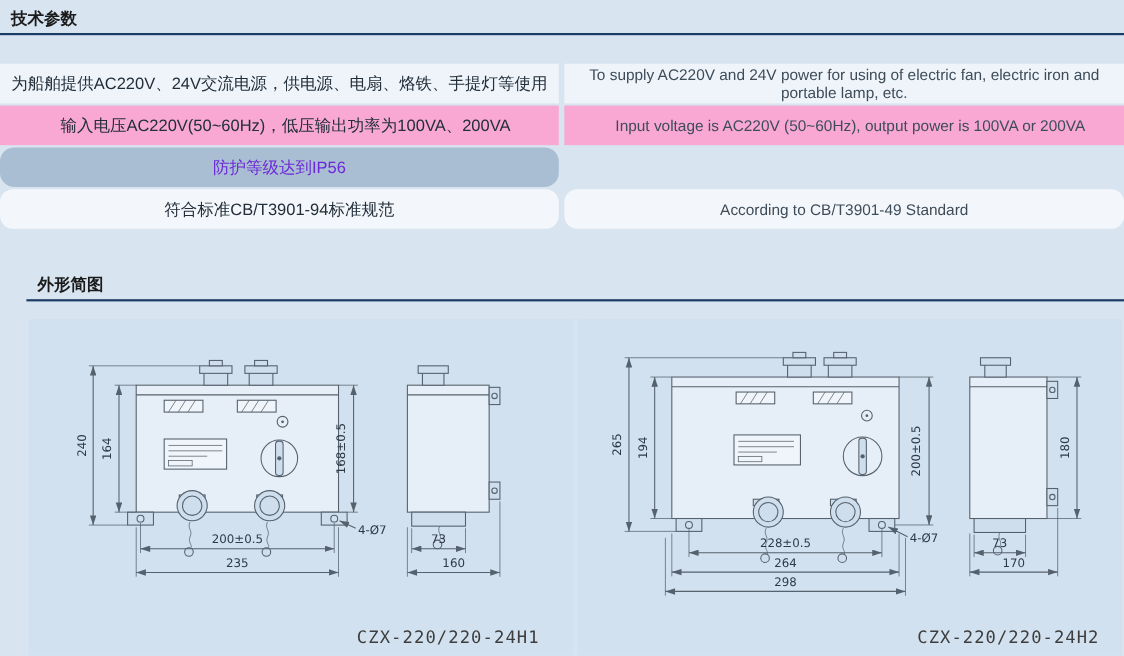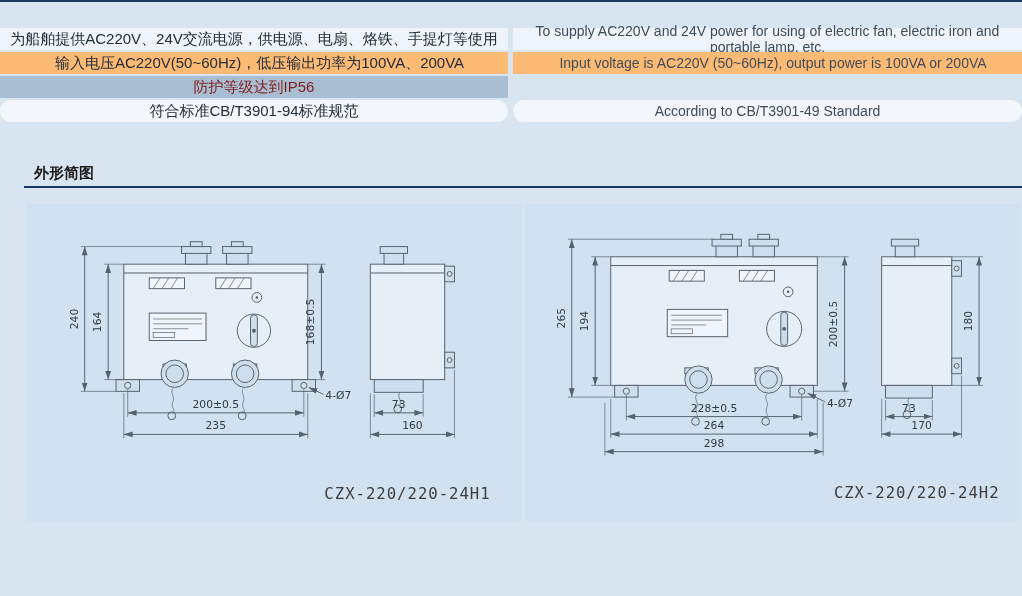--- a/index.html
+++ b/index.html
@@ -3,29 +3,29 @@
 <meta charset="utf-8">
 <style>
   * { margin:0; padding:0; box-sizing:border-box; }
   html,body { width:1022px; height:596px; overflow:hidden; }
   body { background:#d8e5f1; font-family:"Liberation Sans","DejaVu Sans",sans-serif; }
 
   .sec-title { font-size:15px; font-weight:bold; color:#1b1b1b; padding:8px 0 3px 10px; }
   .rule { height:2px; background:#1b3c63; }
 
   .params { margin-top:26px; }
-  .prow { display:flex; gap:5px; margin-bottom:2px; height:22px; }
+  .prow { display:flex; gap:5px; margin-bottom:2px; height:36px; }
   .cell { display:flex; align-items:center; justify-content:center; text-align:center; }
   .cell.zh { width:508px; font-size:15px; color:#222e3a; }
   .cell.en { flex:1; font-size:14px; color:#3e4c5a; }
   .r1 .cell { background:#eef4fa; }
-  .r2 .cell { background:#fdba74;padding-left:11px; }
+  .r2 .cell { background:#f9a8d4;padding-left:11px; }
   .r3 .cell { background:#a9bed2; }
   .r4 .cell { background:#f3f7fb;border-radius:12px; }
-  .r3 .cell.zh, .r3 .cell.en { color:#7f1d1d; }
+  .r3 .cell.zh, .r3 .cell.en { color:#6d28d9;border-radius:13px; }
 
   .sec2 { margin-top:34px;padding-left:24px; }
   .panels { display:flex; gap:4px; padding:0 2px; margin-top:16px; }
   .panel { flex:1; background:#d2e1ef; height:317px; }
   .panel svg { display:block; width:100%; height:316px; }
 
   svg text { font-family:"DejaVu Sans",sans-serif; font-size:11px; fill:#2e3a46; }
   svg text.model { font-family:"DejaVu Sans Mono",monospace; font-size:16px; fill:#3d3d3d; letter-spacing:1px; }
   .p1 { fill:#e6eef7; stroke:#55616d; stroke-width:1; }
   .p2 { fill:#cfdeec; stroke:#55616d; stroke-width:1; }
@@ -36,20 +36,21 @@
   .dl { stroke:#55616d; stroke-width:1; fill:none; }
   .hole { fill:#d2e1ef; stroke:#55616d; stroke-width:1; }
   .dot { fill:#55616d; }
 </style>
 </head>
 <body>
 
 <div>
 
   <div>
+    <div class="sec-title">技术参数</div>
     <div class="rule"></div>
 
     <div class="params">
       <div class="prow r1">
         <div class="cell zh">为船舶提供AC220V、24V交流电源，供电源、电扇、烙铁、手提灯等使用</div>
         <div class="cell en">To supply AC220V and 24V power for using of electric fan, electric iron and portable lamp, etc.</div>
       </div>
       <div class="prow r2">
         <div class="cell zh">输入电压AC220V(50~60Hz)，低压输出功率为100VA、200VA</div>
         <div class="cell en">Input voltage is AC220V (50~60Hz), output power is 100VA or 200VA</div>

